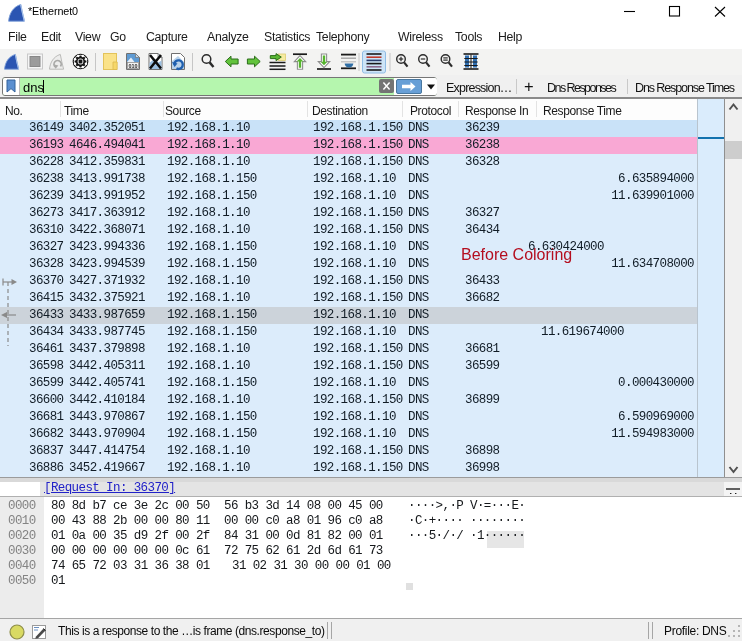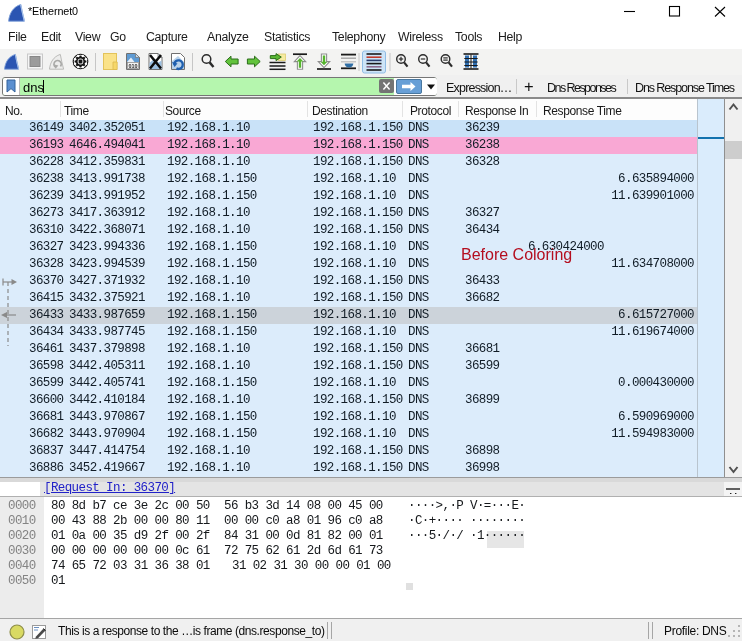--- a/index.html
+++ b/index.html
@@ -33,21 +33,21 @@
 </svg>
 
 <div class="abs" style="left:0;top:29px;width:742px;height:20px">
       <span class="mi" style="left:8px">File</span>
       <span class="mi" style="left:41px">Edit</span>
       <span class="mi" style="left:75px">View</span>
       <span class="mi" style="left:110px">Go</span>
       <span class="mi" style="left:146px">Capture</span>
       <span class="mi" style="left:207px">Analyze</span>
       <span class="mi" style="left:264px">Statistics</span>
-      <span class="mi" style="left:332px">Telephony</span>
+      <span class="mi" style="left:316px">Telephony</span>
       <span class="mi" style="left:398px">Wireless</span>
       <span class="mi" style="left:455px">Tools</span>
       <span class="mi" style="left:498px">Help</span>
     </div>
 
 <div class="abs" style="left:0;top:49px;width:742px;height:26px;background:#f3f3f2"></div>
 <svg class="abs" style="left:0;top:49px" width="742" height="26" viewBox="0 0 742 26">
 
   <rect x="362.5" y="2" width="23" height="22" rx="2" fill="#cde4f7" stroke="#90bce4" stroke-width="1"></rect>
 
@@ -334,29 +334,28 @@
       <span class="c" style="left:313px">192.168.1.150</span>
       <span class="c" style="left:408px">DNS</span>
       <span class="c" style="left:465px">36682</span>
     </div>
 <div class="row" style="top:307px;background:#ccd3da">
       <span class="c" style="left:29px">36433</span>
       <span class="c" style="left:69px">3433.987659</span>
       <span class="c" style="left:167px">192.168.1.150</span>
       <span class="c" style="left:313px">192.168.1.10</span>
       <span class="c" style="left:408px">DNS</span>
-      <span class="c" style="left:541px;width:153px;text-align:right">6.615727000</span>
     </div>
 <div class="row" style="top:324px;background:#dcecfb">
       <span class="c" style="left:29px">36434</span>
       <span class="c" style="left:69px">3433.987745</span>
       <span class="c" style="left:167px">192.168.1.150</span>
       <span class="c" style="left:313px">192.168.1.10</span>
       <span class="c" style="left:408px">DNS</span>
-      <span class="c" style="left:541px;width:153px;text-align:right">11.619674000</span>
+      <span class="c" style="left:541px;width:153px;text-align:left">11.619674000</span>
     </div>
 <div class="row" style="top:341px;background:#dcecfb">
       <span class="c" style="left:29px">36461</span>
       <span class="c" style="left:69px">3437.379898</span>
       <span class="c" style="left:167px">192.168.1.10</span>
       <span class="c" style="left:313px">192.168.1.150</span>
       <span class="c" style="left:408px">DNS</span>
       <span class="c" style="left:465px">36681</span>
     </div>
 <div class="row" style="top:358px;background:#dcecfb">

